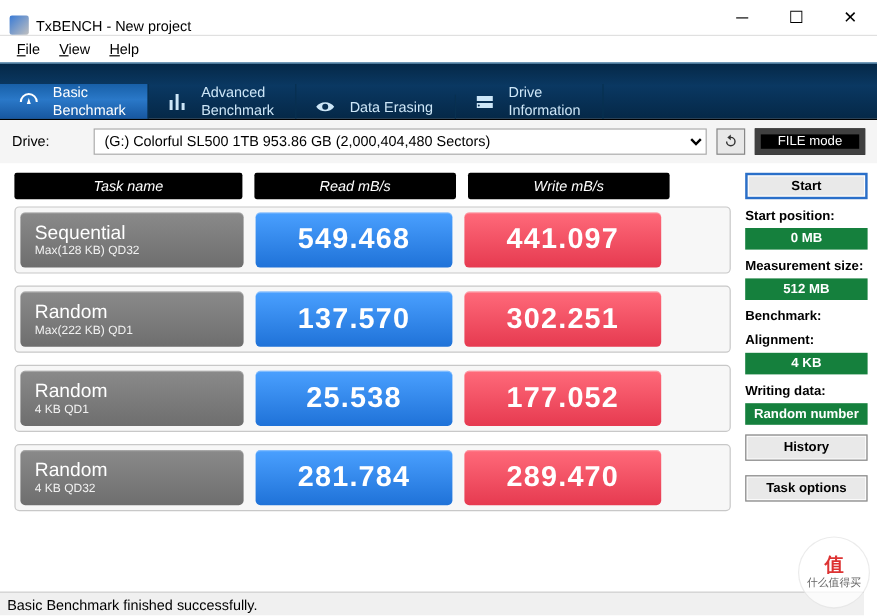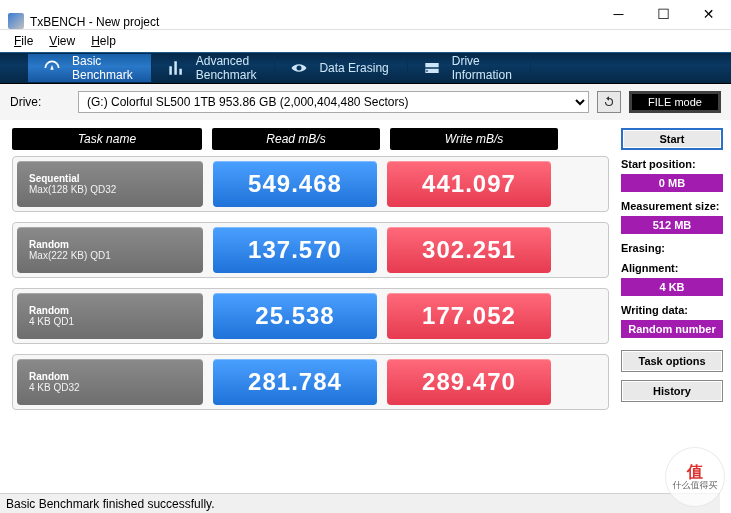--- a/index.html
+++ b/index.html
@@ -8,55 +8,55 @@
 .titlebar { height: 30px; display: flex; align-items: flex-end; padding: 0 0 0 8px; background: #fff; border-bottom: 1px solid #e0e0e0; }
 .titlebar .app-icon { width: 16px; height: 16px; margin-right: 6px; background: linear-gradient(135deg, #3a7bd5, #c0c0c0); border-radius: 2px; }
 .titlebar .title { font-size: 12px; color: #000; flex: 1; }
 .titlebar .win-controls { display: flex; }
 .titlebar .win-btn { width: 45px; height: 30px; display: flex; align-items: center; justify-content: center; font-size: 14px; color: #000; }
 
 .menubar { height: 22px; display: flex; align-items: center; padding: 0 6px; font-size: 12px; background: #fff; }
 .menubar .menu-item { padding: 2px 8px; cursor: default; }
 .menubar .menu-item u { text-decoration: underline; }
 
-.tabbar { height: 32px; background: linear-gradient(#052847, #0a3862 40%, #052847); display: flex; align-items: center; border-top: 1px solid #1a5a8a; border-bottom: 1px solid #000; padding-left: 28px; }
+.tabbar { height: 48px; background: linear-gradient(#052847, #0a3862 40%, #052847); display: flex; align-items: flex-end; border-top: 1px solid #1a5a8a; border-bottom: 1px solid #000; }
 .tab { flex: 0 0 auto; display: flex; align-items: center; padding: 0 18px 0 14px; color: #cde6f7; font-size: 12px; border-right: 1px solid #083050; gap: 10px; cursor: pointer; }
 .tab.active { background: linear-gradient(#1860a8, #2a78c8 45%, #1757a0); color: #fff; }
 .tab .tab-icon { width: 20px; height: 20px; display: flex; align-items: center; justify-content: center; }
 .tab .tab-icon svg { width: 20px; height: 20px; fill: #cde6f7; }
 .tab.active .tab-icon svg { fill: #fff; }
 .tab .tab-label { line-height: 1.2; }
 
 .drive-row { height: 36px; display: flex; align-items: center; padding: 0 10px; gap: 8px; background: #f5f5f5; }
 .drive-row .label { font-size: 12px; width: 60px; }
 .drive-row select { flex: 1; height: 22px; font-size: 12px; border: 1px solid #aaa; background: #fff; padding: 0 4px; }
 .drive-row .reload-btn { width: 24px; height: 22px; border: 1px solid #888; background: #e8e8e8; display: flex; align-items: center; justify-content: center; font-size: 14px; cursor: pointer; }
-.drive-row .filemode { width: 92px; height: 22px; background: #000; color: #fff; font-size: 11px; display: flex; align-items: center; justify-content: center; border: 3px solid #404040; }
+.drive-row .filemode { width: 92px; height: 22px; background: #000; color: #fff; font-size: 11px; display: flex; align-items: center; justify-content: center; border: 5px solid #404040; }
 
 .main { display: flex; height: 360px; }
 .results { flex: 1; padding: 8px 12px; overflow: auto; }
 .sidebar { width: 110px; padding: 8px 8px 0 0; display: flex; flex-direction: column; gap: 4px; font-weight: bold; }
 
 .header-row { display: flex; gap: 10px; margin-bottom: 6px; }
 .header-cell { background: #000; color: #fff; font-size: 12px; font-style: italic; font-weight: 500; height: 22px; display: flex; align-items: center; justify-content: center; border-radius: 2px; }
 .header-cell.task { width: 190px; }
 .header-cell.num { width: 168px; }
 
 .row { display: flex; gap: 10px; margin-bottom: 10px; border: 1px solid #c8c8c8; border-radius: 4px; padding: 4px; background: #f7f7f7; }
 .task-cell { width: 186px; background: linear-gradient(#8a8a8a, #6e6e6e); color: #fff; border-radius: 4px; padding: 8px 12px; font-size: 11px; display: flex; flex-direction: column; justify-content: center; box-shadow: inset 0 1px 0 rgba(255,255,255,0.25); }
-.task-cell .t1 { font-weight: 700; font-size: 10px; }
+.task-cell .t1 { font-weight: 400; font-size: 16px; }
 .task-cell .t2 { font-size: 10px; opacity: 0.9; }
 .num-cell { width: 164px; border-radius: 4px; color: #fff; font-family: "Arial Black", Arial, sans-serif; font-size: 24px; font-weight: 900; letter-spacing: 1px; display: flex; align-items: center; justify-content: center; height: 46px; box-shadow: inset 0 1px 0 rgba(255,255,255,0.3); }
 .num-cell.read { background: linear-gradient(#4aa0ff, #1f72d8); }
 .num-cell.write { background: linear-gradient(#ff6a7a, #e63a50); }
 
 .sidebar .btn { height: 22px; border: 1px solid #888; background: #e9e9e9; font-size: 11px; display: flex; align-items: center; justify-content: center; cursor: pointer; box-shadow: inset 0 0 0 1px #fff; }
 .sidebar .btn.start { border: 2px solid #2a6fc9; }
 .sidebar .lbl { font-size: 11px; margin-top: 4px; }
-.sidebar .val { height: 18px; background: #a21caf; color: #fff; font-size: 11px; display: flex; align-items: center; justify-content: center; }
+.sidebar .val { height: 18px; background: #15803d; color: #fff; font-size: 11px; display: flex; align-items: center; justify-content: center; }
 
 .statusbar { position: absolute; bottom: 0; left: 0; right: 11px; height: 20px; font-size: 12px; padding: 0 6px; display: flex; align-items: center; background: #f0f0f0; border-top: 1px solid #d0d0d0; }
 
 .watermark { position: absolute; right: 6px; bottom: 6px; width: 60px; height: 60px; border-radius: 50%; background: rgba(255,255,255,0.75); display: flex; flex-direction: column; align-items: center; justify-content: center; font-size: 9px; color: #666; line-height: 1.1; border: 1px solid rgba(0,0,0,0.08); }
 .watermark .wm1 { font-size: 16px; color: #d33; font-weight: bold; }
 </style>
 </head>
 <body>
 
 <div class="titlebar">
@@ -167,27 +167,27 @@
       <div class="num-cell write">289.470</div>
     </div>
   </div>
 
   <div class="sidebar">
     <div class="btn start">Start</div>
     <div class="lbl">Start position:</div>
     <div class="val">0 MB</div>
     <div class="lbl">Measurement size:</div>
     <div class="val">512 MB</div>
-    <div class="lbl">Erasing:</div>
+    <div class="lbl">Benchmark:</div>
     <div class="lbl">Alignment:</div>
     <div class="val">4 KB</div>
     <div class="lbl">Writing data:</div>
     <div class="val">Random number</div>
+    <div class="btn" style="margin-top:4px">History</div>
     <div class="btn" style="margin-top:8px">Task options</div>
-    <div class="btn" style="margin-top:4px">History</div>
   </div>
 </div>
 
 <div class="statusbar">
   <span>Basic Benchmark finished successfully.</span>
 </div>
 
 <div class="watermark">
   <div class="wm1">值</div>
   <div>什么值得买</div>

